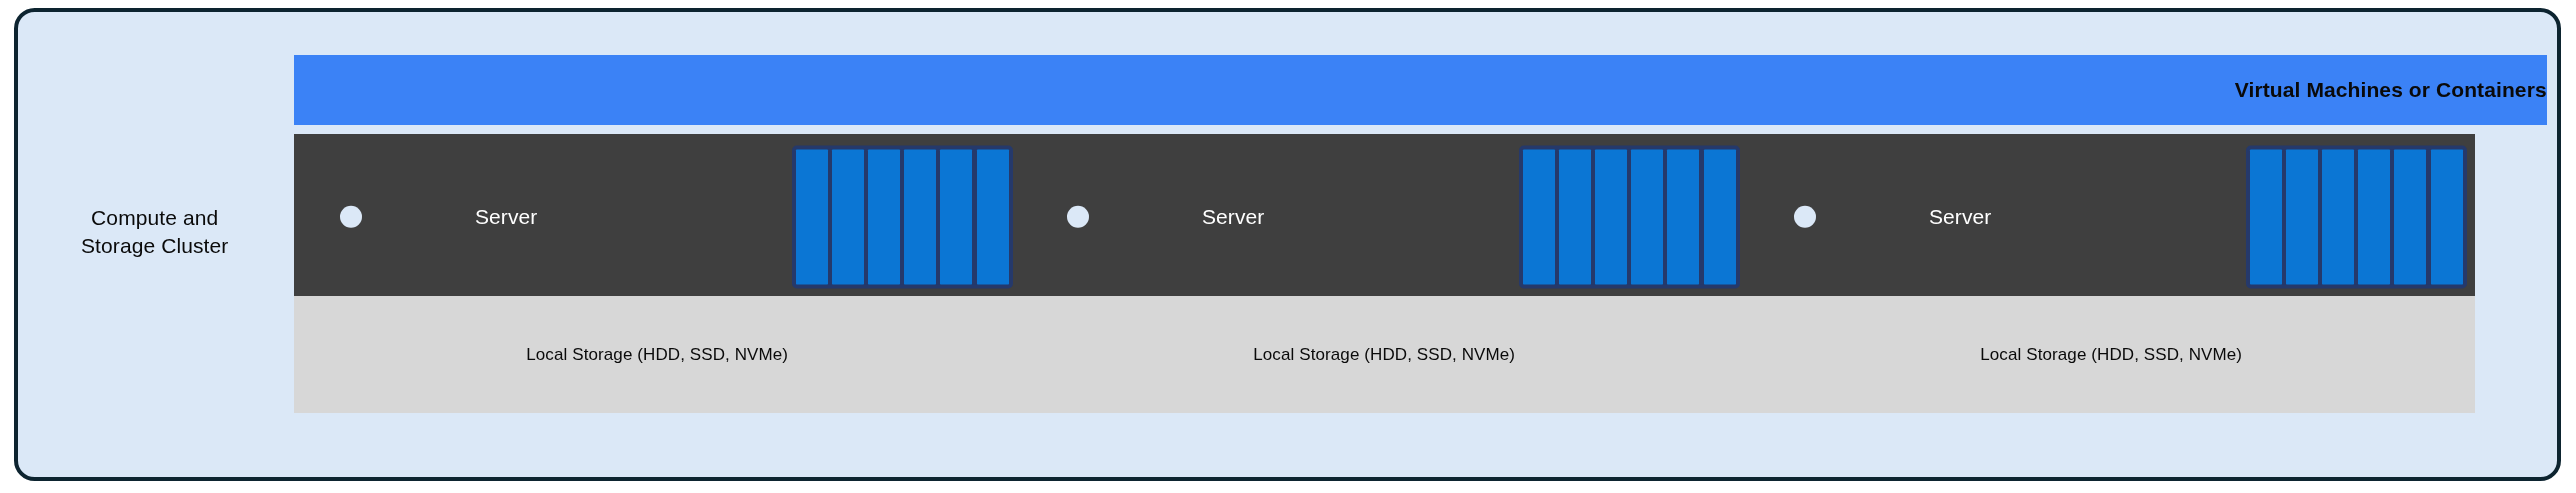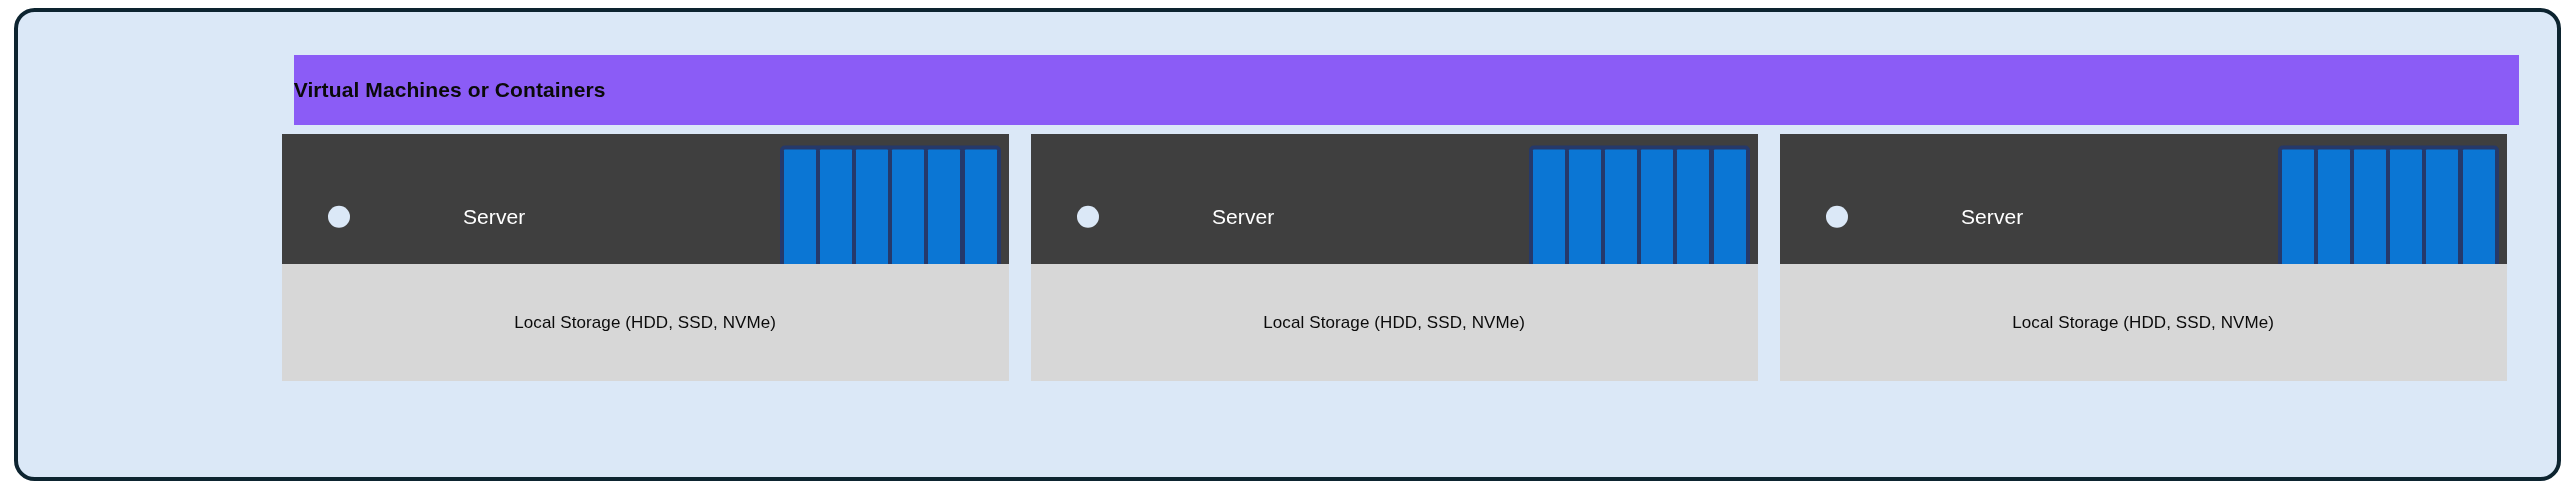--- a/index.html
+++ b/index.html
@@ -41,41 +41,42 @@
     white-space: pre-line;
   }
 
   
   #vm-band {
     position: absolute;
     left: 276px;
     top: 43px;
     width: 2225px;
     height: 70px;
-    background: #8b5cf6;
+    background: #3b82f6;
     display: flex;
     align-items: center;
-    justify-content: flex-start;
+    justify-content: flex-end;
+    padding-left: 28px;
   }
   #vm-band-label {
     font-size: 21px;
     font-weight: bold;
     color: #0a0a0a;
     letter-spacing: 0.1px;
   }
 
   
   #nodes-row {
     position: absolute;
-    left: 264px;
+    left: 276px;
     top: 122px;
     width: 2225px;
-    height: 247px;
-    display: flex;
-    justify-content: space-between;
+    height: 279px;
+    display: flex;
+    justify-content: flex-start;
   }
   .node-column {
     width: 727px;
     height: 100%;
     position: relative;
   }
 
   
   .server-box {
     position: absolute;
@@ -146,20 +147,22 @@
     font-size: 17px;
     color: #0a0a0a;
     letter-spacing: 0.1px;
   }
 </style>
 </head>
 <body>
 
 <div id="cluster-container">
 
+  <div id="cluster-label">Compute and
+Storage Cluster</div>
 
   <div id="vm-band">
     <span id="vm-band-label">Virtual Machines or Containers</span>
   </div>
 
   <div id="nodes-row">
 
     <div class="node-column">
       <div class="server-box">
         <span class="server-led"></span>

